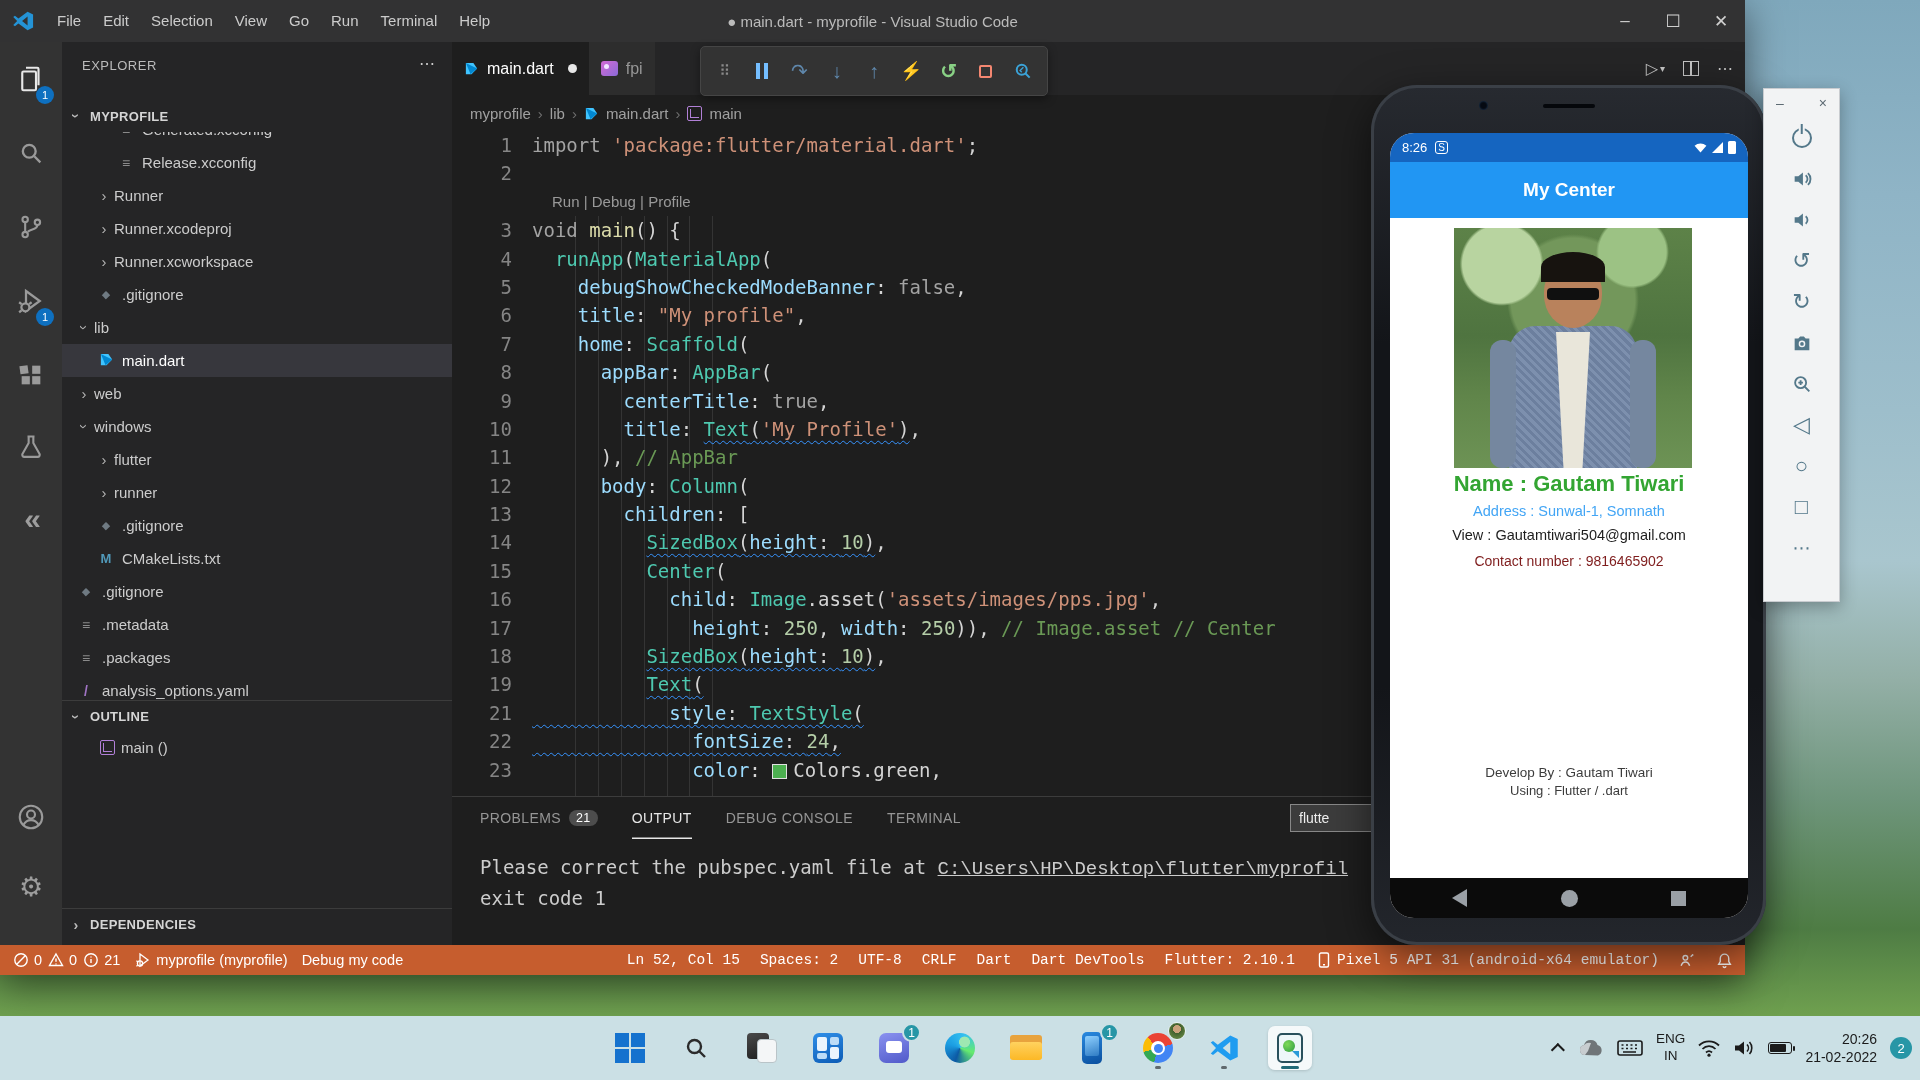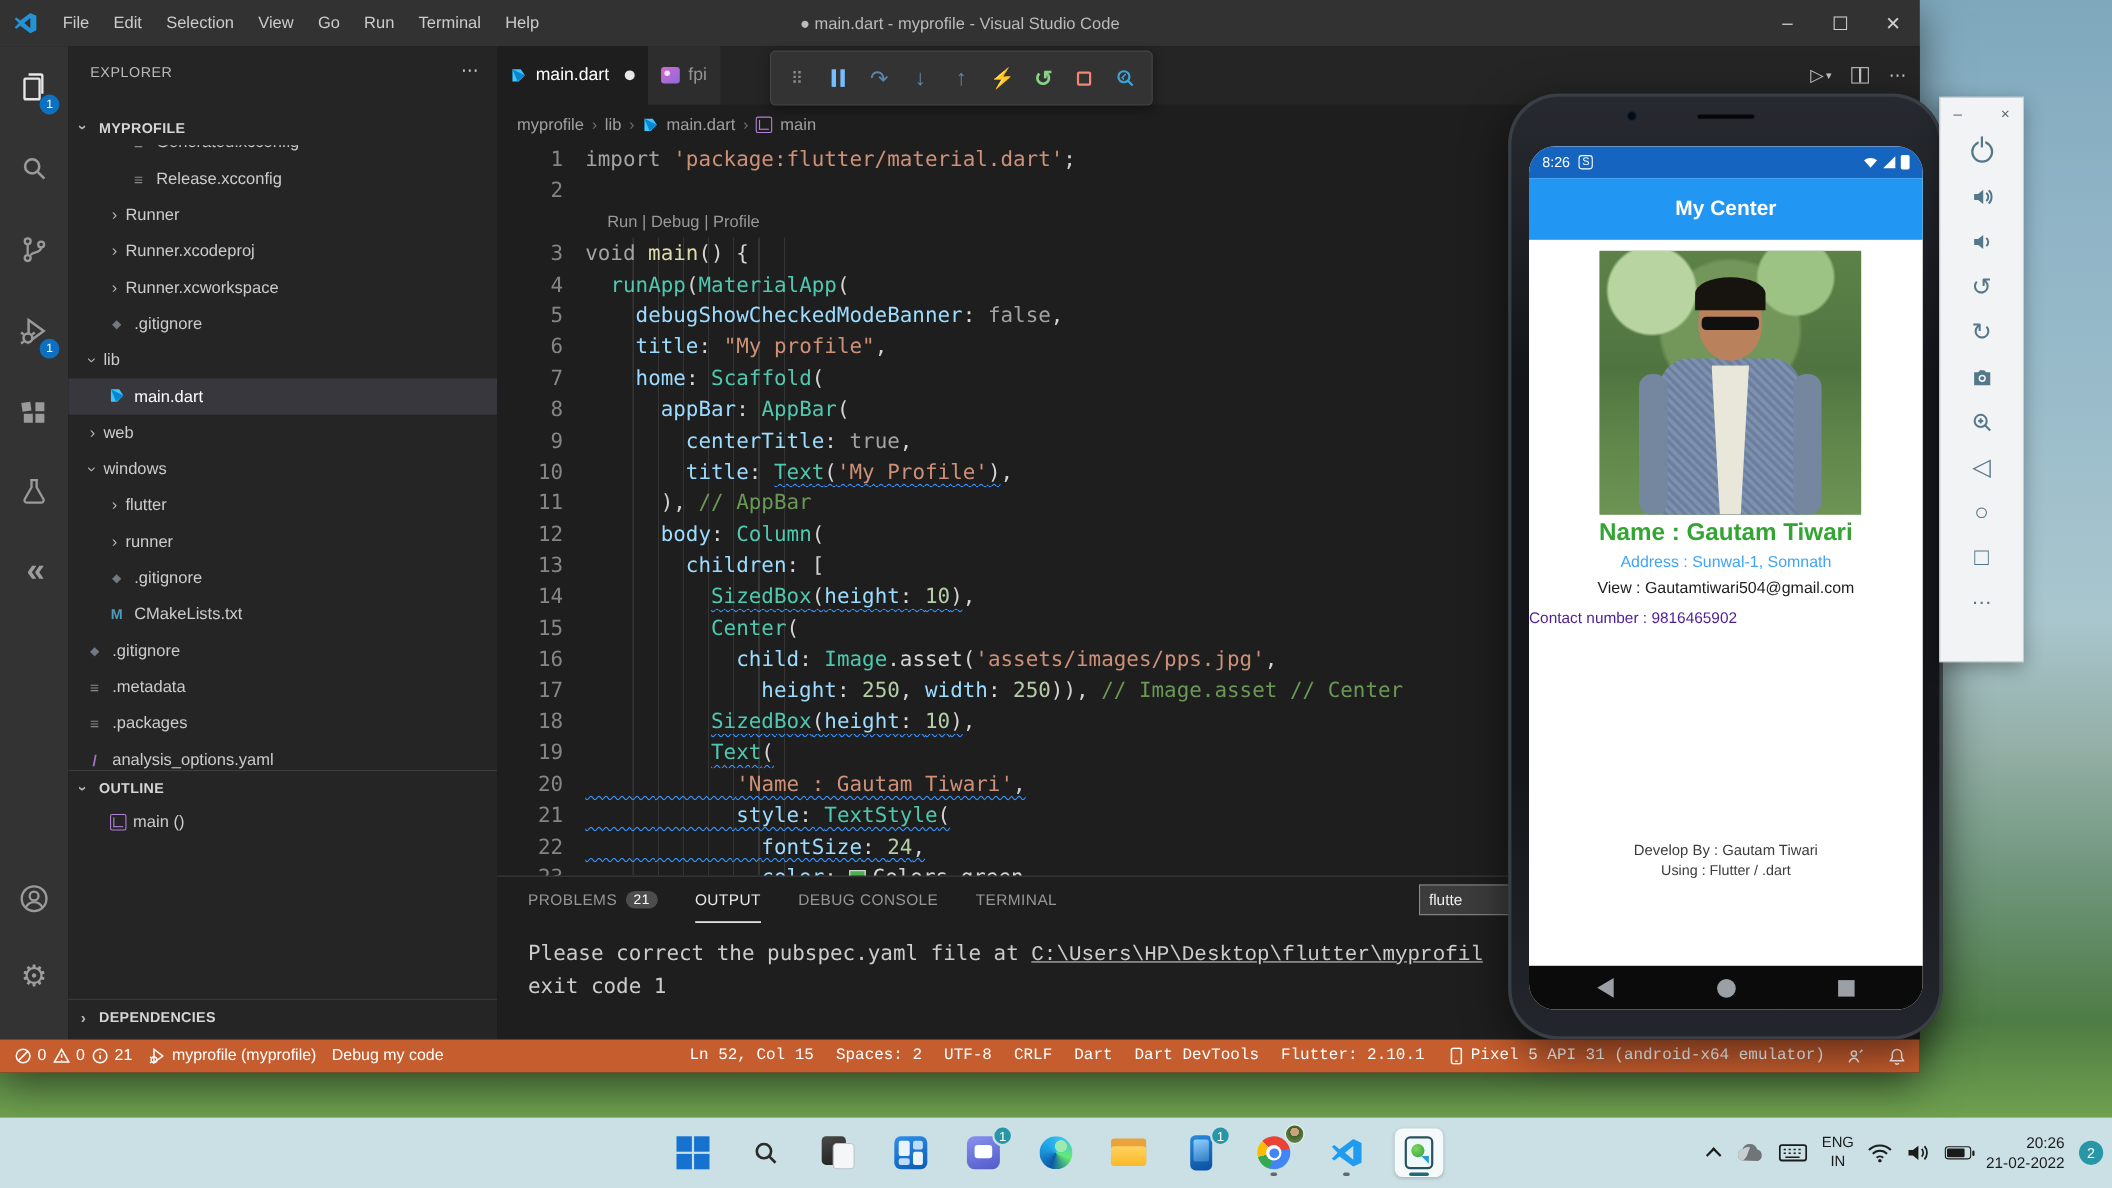--- a/index.html
+++ b/index.html
@@ -112,21 +112,21 @@
   .p-head { position:absolute; left:50%; top:34px; transform:translateX(-50%); width:58px; height:66px; border-radius:45% 45% 50% 50%; background:#b9825c; }
   .p-hair { position:absolute; left:50%; top:24px; transform:translateX(-50%); width:64px; height:30px; border-radius:50% 50% 0 0; background:#17130f; }
   .p-glass { position:absolute; left:50%; top:60px; transform:translateX(-50%); width:52px; height:12px; border-radius:4px; background:#101010; }
   .p-body { position:absolute; left:50%; top:98px; transform:translateX(-50%); width:128px; height:142px; border-radius:26px 26px 0 0;
     background:repeating-linear-gradient(45deg,#7d90ae 0 3px,#6c7f9e 3px 6px); }
   .p-shirt { position:absolute; left:50%; top:104px; transform:translateX(-50%); width:34px; height:136px; background:#e9e6da; clip-path:polygon(0 0,100% 0,78% 100%,22% 100%); }
   .p-arm { position:absolute; top:112px; width:26px; height:128px; background:#75879f; border-radius:12px; }
   .em-name { position:absolute; left:0; top:338px; width:100%; text-align:center; color:#33a532; font-size:22px; font-weight:bold; }
   .em-addr { position:absolute; left:0; top:370px; width:100%; text-align:center; color:#42a5f5; font-size:14.5px; }
   .em-mail { position:absolute; left:0; top:394px; width:100%; text-align:center; color:#1d1d1d; font-size:14.5px; }
-  .em-phone { position:absolute; left:0; top:420px; width:100%; color:#4c1d95; font-size:14px; }
+  .em-phone { position:absolute; left:0; top:420px; width:100%; text-align:center; color:#7f1d1d; font-size:14px; }
   .em-dev { position:absolute; left:0; top:632px; width:100%; text-align:center; color:#3c3c3c; font-size:13.5px; }
   .em-using { position:absolute; left:0; top:650px; width:100%; text-align:center; color:#3c3c3c; font-size:13px; }
   .navbar { position:absolute; left:0; top:745px; width:100%; height:40px; background:#0b0b0b; display:flex; align-items:center; justify-content:space-between; padding:0 62px; }
   .nav-back { width:0; height:0; border-top:9px solid transparent; border-bottom:9px solid transparent; border-right:15px solid #9aa0a6; }
   .nav-home { width:17px; height:17px; border-radius:50%; background:#9aa0a6; }
   .nav-sq { width:15px; height:15px; background:#9aa0a6; }
 
   
   .etoolbar { position:absolute; left:1763px; top:88px; width:77px; height:514px; background:#f2f3f4; border:1px solid #c9ccd0; box-shadow:0 5px 16px rgba(0,0,0,.3); z-index:6; display:flex; flex-direction:column; align-items:center; padding-top:6px; }
   .et-top { width:100%; display:flex; justify-content:space-between; padding:0 12px; color:#5d6a73; font-size:14px; height:22px; }
@@ -455,21 +455,20 @@
             <div class="crow"><span class="lnum">10</span><span style="white-space:pre"><span class="pln">        </span><span class="prop">title</span><span class="pln">: </span><span class="cls sq">Text</span><span class="pln sq">(</span><span class="str sq">'My Profile'</span><span class="pln sq">)</span><span class="pln">,</span></span></div>
             <div class="crow"><span class="lnum">11</span><span style="white-space:pre"><span class="pln">      ), </span><span class="cmt">// AppBar</span></span></div>
             <div class="crow"><span class="lnum">12</span><span style="white-space:pre"><span class="pln">      </span><span class="prop">body</span><span class="pln">: </span><span class="cls">Column</span><span class="pln">(</span></span></div>
             <div class="crow"><span class="lnum">13</span><span style="white-space:pre"><span class="pln">        </span><span class="prop">children</span><span class="pln">: [</span></span></div>
             <div class="crow"><span class="lnum">14</span><span style="white-space:pre"><span class="pln">          </span><span class="cls sq">SizedBox</span><span class="pln sq">(</span><span class="prop sq">height</span><span class="pln sq">: </span><span class="num sq">10</span><span class="pln sq">)</span><span class="pln">,</span></span></div>
             <div class="crow"><span class="lnum">15</span><span style="white-space:pre"><span class="pln">          </span><span class="cls">Center</span><span class="pln">(</span></span></div>
             <div class="crow"><span class="lnum">16</span><span style="white-space:pre"><span class="pln">            </span><span class="prop">child</span><span class="pln">: </span><span class="cls">Image</span><span class="pln">.asset(</span><span class="str">'assets/images/pps.jpg'</span><span class="pln">,</span></span></div>
             <div class="crow"><span class="lnum">17</span><span style="white-space:pre"><span class="pln">              </span><span class="prop">height</span><span class="pln">: </span><span class="num">250</span><span class="pln">, </span><span class="prop">width</span><span class="pln">: </span><span class="num">250</span><span class="pln">)), </span><span class="cmt">// Image.asset // Center</span></span></div>
             <div class="crow"><span class="lnum">18</span><span style="white-space:pre"><span class="pln">          </span><span class="cls sq">SizedBox</span><span class="pln sq">(</span><span class="prop sq">height</span><span class="pln sq">: </span><span class="num sq">10</span><span class="pln sq">)</span><span class="pln">,</span></span></div>
             <div class="crow"><span class="lnum">19</span><span style="white-space:pre"><span class="pln">          </span><span class="cls sq">Text</span><span class="pln sq">(</span></span></div>
-            <div class="crow"><span class="lnum">20</span><span style="white-space:pre"><span class="pln sq">            </span><span class="str sq">'Name : Gautam Tiwari'</span><span class="pln sq">,</span></span></div>
             <div class="crow"><span class="lnum">21</span><span style="white-space:pre"><span class="pln sq">            </span><span class="prop sq">style</span><span class="pln sq">: </span><span class="cls sq">TextStyle</span><span class="pln sq">(</span></span></div>
             <div class="crow"><span class="lnum">22</span><span style="white-space:pre"><span class="pln sq">              </span><span class="prop sq">fontSize</span><span class="pln sq">: </span><span class="num sq">24</span><span class="pln sq">,</span></span></div>
             <div class="crow"><span class="lnum">23</span><span style="white-space:pre"><span class="pln">              </span><span class="prop">color</span><span class="pln">: </span><span class="swatch"></span><span class="pln">Colors.green</span><span class="pln">,</span></span></div>
           </div>
       </div>
 
       <div class="panel">
         <div class="ptabs">
           <span class="ptab">
             <span>PROBLEMS</span>

